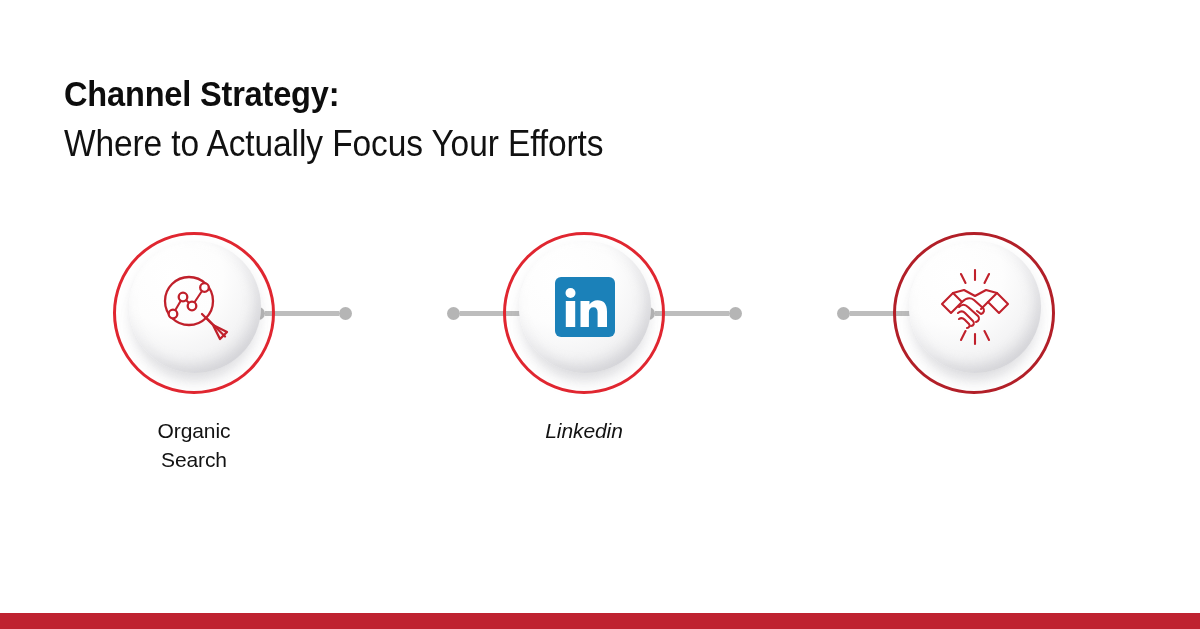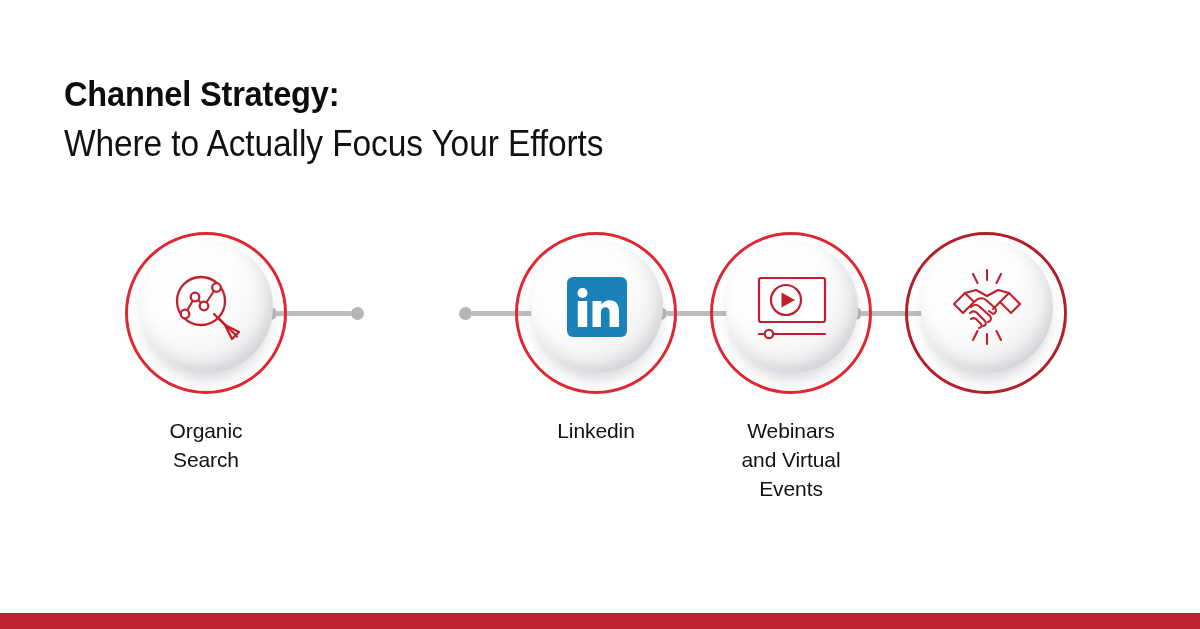--- a/index.html
+++ b/index.html
@@ -41,21 +41,21 @@
     line-height: 46px;
     margin-top: 5px;
     white-space: nowrap;
     transform: scaleX(0.93);
     transform-origin: left center;
   }
 
   
   .flow {
     position: absolute;
-    left: 16px;
+    left: 4px;
     top: 232px;
     width: 992px;
     height: 300px;
   }
 
   .node {
     position: absolute;
     top: 0;
     width: 196px;
     text-align: center;
@@ -209,56 +209,37 @@
           <circle cx="36" cy="38" r="4.3" fill="#ffffff"></circle>
           <circle cx="48.5" cy="19.5" r="4.3" fill="#ffffff"></circle>
         </svg>
       </div>
     </div>
     <div class="label" style="white-space:pre-line;">Organic
 Search</div>
   </div>
 
 
-  <div class="node" style="left:482px;">
+  <div class="node" style="left:482px;font-style:italic;">
     <div class="circle-wrap">
       <div class="sphere-shadow"></div>
       <div class="sphere"></div>
       <div class="ring"></div>
       <div class="icon-holder">
         <svg width="60" height="60" viewBox="0 0 60 60">
           <rect x="0" y="0" width="60" height="60" rx="6" fill="#1b81b9"></rect>
           <circle cx="15.5" cy="16" r="5" fill="#ffffff"></circle>
           <rect x="10.8" y="24" width="9.4" height="26" fill="#ffffff"></rect>
           <path d="M25.5 24 h9 v3.6 c1.7-2.7 4.6-4.3 8.1-4.3 6.2 0 9.4 3.9 9.4 11.1 V50 h-9.4 V35.6 c0-3.4-1.3-5.4-4.1-5.4 -2.9 0-4.6 2-4.6 5.4 V50 h-8.4 Z" fill="#ffffff"></path>
         </svg>
       </div>
     </div>
     <div class="label" style="white-space:pre-line;">Linkedin</div>
   </div>
 
-  <div class="node" style="left:677px;">
-    <div class="circle-wrap">
-      <div class="sphere-shadow"></div>
-      <div class="sphere"></div>
-      <div class="ring"></div>
-      <div class="icon-holder">
-        <svg width="78" height="70" viewBox="0 0 78 70" fill="none" stroke="#c0202b" stroke-width="2.2" stroke-linecap="round" stroke-linejoin="round">
-          <rect x="6" y="6" width="66" height="44" rx="2" fill="#ffffff"></rect>
-          <circle cx="33" cy="28" r="15"></circle>
-          <path d="M28.5 20.5 L42 28 L28.5 35.5 Z" fill="#c0202b" stroke="none"></path>
-          <line x1="6" y1="62" x2="72" y2="62"></line>
-          <circle cx="16" cy="62" r="4.2" fill="#ffffff"></circle>
-        </svg>
-      </div>
-    </div>
-    <div class="label" style="white-space:pre-line;">Webinars
-and Virtual
-Events</div>
-  </div>
 
   <div class="node" style="left:872px;">
     <div class="circle-wrap">
       <div class="sphere-shadow"></div>
       <div class="sphere"></div>
       <div class="ring dark"></div>
       <div class="icon-holder">
         <svg width="82" height="82" viewBox="0 0 82 82" fill="none" stroke="#c0202b" stroke-width="2.1" stroke-linecap="round" stroke-linejoin="round">
 
           <line x1="27" y1="8" x2="31.5" y2="17"></line>

